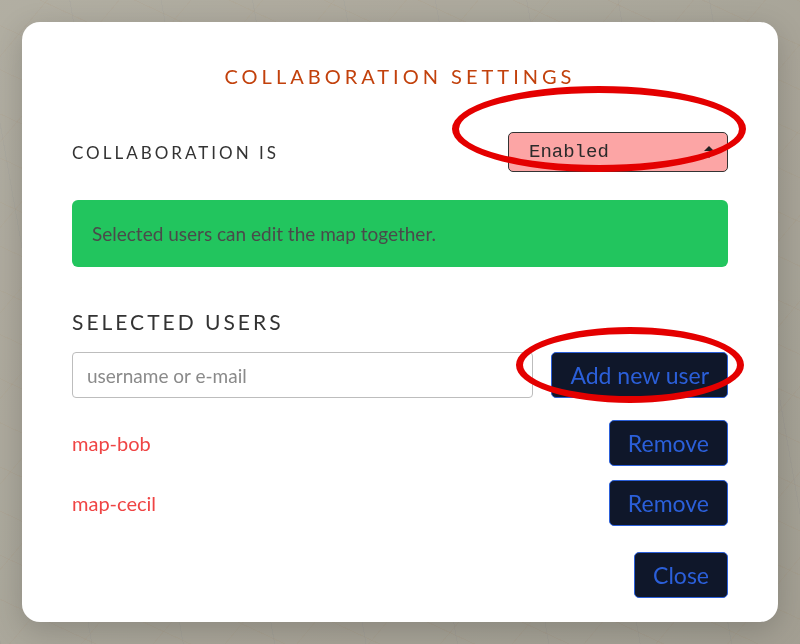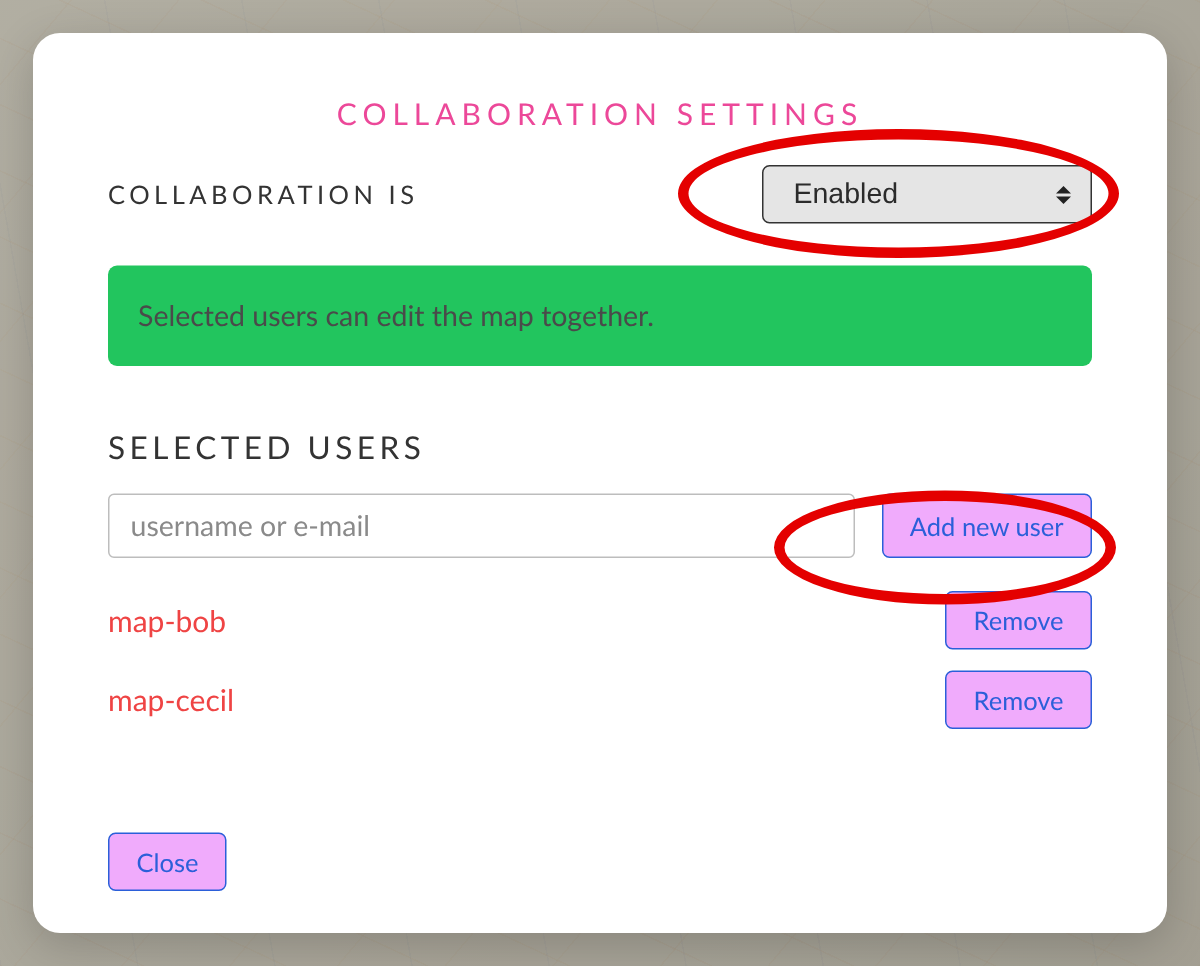--- a/index.html
+++ b/index.html
@@ -36,23 +36,23 @@
       border-radius: 18px;
       box-shadow: 0 8px 30px rgba(0,0,0,0.18);
       padding: 42px 50px 28px 50px;
       display: flex;
       flex-direction: column;
     }
     .modal-title {
       text-align: center;
       font-size: 20px;
       letter-spacing: 4px;
-      color: #ec4899;
+      color: #c2410c;
       font-weight: 400;
-      margin-bottom: 22px;
+      margin-bottom: 44px;
     }
     .row {
       display: flex;
       align-items: center;
       justify-content: space-between;
       margin-bottom: 28px;
     }
     .label {
       font-size: 17px;
       letter-spacing: 3px;
@@ -60,27 +60,27 @@
       font-weight: 400;
     }
     .select-wrap {
       position: relative;
     }
     .select {
       appearance: none;
       -webkit-appearance: none;
       border: 1px solid #333;
       border-radius: 5px;
-      background: #e5e5e5;
+      background: #fca5a5;
       font-size: 19px;
       color: #2b2b2b;
       padding: 8px 44px 8px 20px;
       min-width: 220px;
       cursor: pointer;
-      font-family: Liberation Sans, sans-serif;
+      font-family: Liberation Mono, monospace;
     }
     .select-caret {
       position: absolute;
       right: 14px;
       top: 50%;
       transform: translateY(-50%);
       pointer-events: none;
       display: flex;
       flex-direction: column;
       gap: 2px;
@@ -119,43 +119,43 @@
       font-size: 19px;
       padding: 9px 14px;
       color: #333;
       font-family: inherit;
     }
     .username-input::placeholder {
       color: #8a8a8a;
     }
     .btn {
       border: 1.5px solid #2b5fd9;
-      background: #f0abfc;
+      background: #0f172a;
       color: #2b5fd9;
-      font-size: 17px;
+      font-size: 23px;
       padding: 8px 18px;
       border-radius: 5px;
       cursor: pointer;
       font-family: inherit;
       white-space: nowrap;
     }
     .user-row {
       display: flex;
       align-items: center;
       justify-content: space-between;
       margin-bottom: 14px;
     }
     .user-name {
       font-size: 20px;
       color: #ef4444;
     }
     .footer {
       margin-top: auto;
       display: flex;
-      justify-content: flex-start;
+      justify-content: flex-end;
       padding-top: 12px;
     }
     .annot {
       position: absolute;
       border: 7px solid #e40000;
       border-radius: 50%;
       pointer-events: none;
     }
     .annot.a1 {
       top: 86px;

